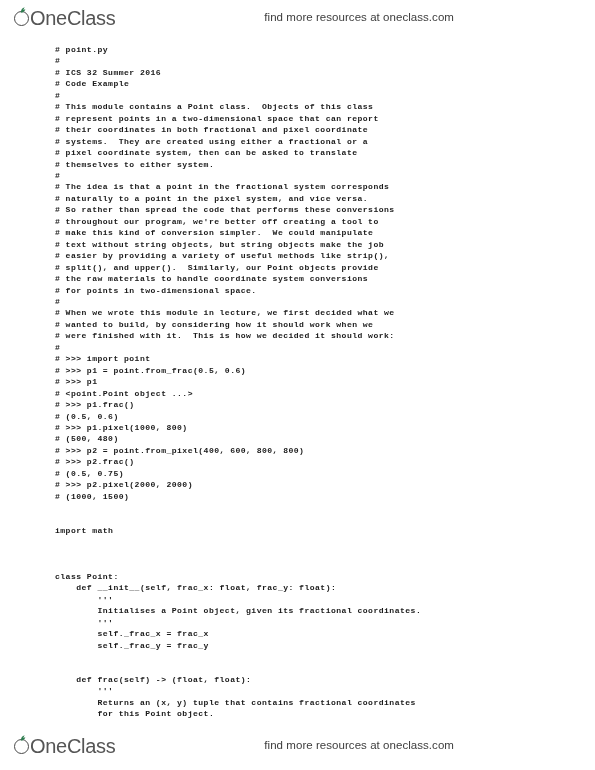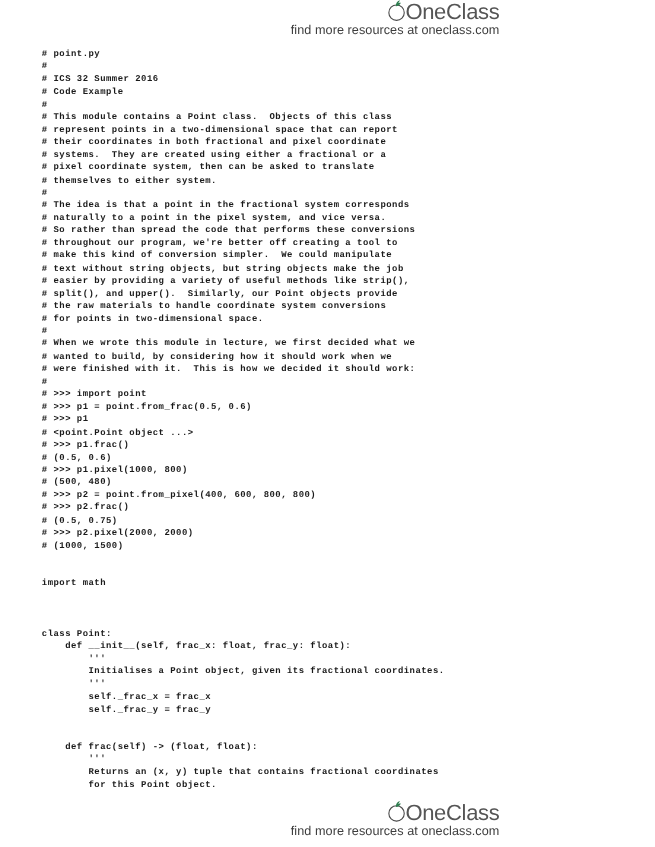--- a/index.html
+++ b/index.html
@@ -21,25 +21,24 @@
     box-sizing: border-box;
   }
 
   
   .brandbar {
     position: absolute;
     left: 0;
     width: 472px;
     height: 34px;
     display: flex;
-    align-items: flex-end;
+    align-items: center;
     justify-content: space-between;
     box-sizing: border-box;
     padding: 0 18px 0 14px;
-    flex-direction: column;
   }
   .brandbar.header { top: 0px; }
   .brandbar.footer { top: 728px; }
 
   .logo {
     display: flex;
     align-items: flex-end;
     position: relative;
     user-select: none;
   }
@@ -87,21 +86,21 @@
   .doc-body {
     position: absolute;
     left: 0;
     top: 44px;
     width: 595px;
     height: 676px;
     overflow: hidden;
   }
   .code-listing {
     margin: 0;
-    padding: 0 0 0 38px;
+    padding: 0 0 0 55px;
     font-family: "Liberation Mono", "DejaVu Sans Mono", monospace;
     font-size: 8.1px;
     line-height: 11.45px;
     letter-spacing: 0.45px;
     color: #1a1a1a;
     white-space: pre;
     font-weight: 700;
     -webkit-font-smoothing: none;
   }
   .code-line {

